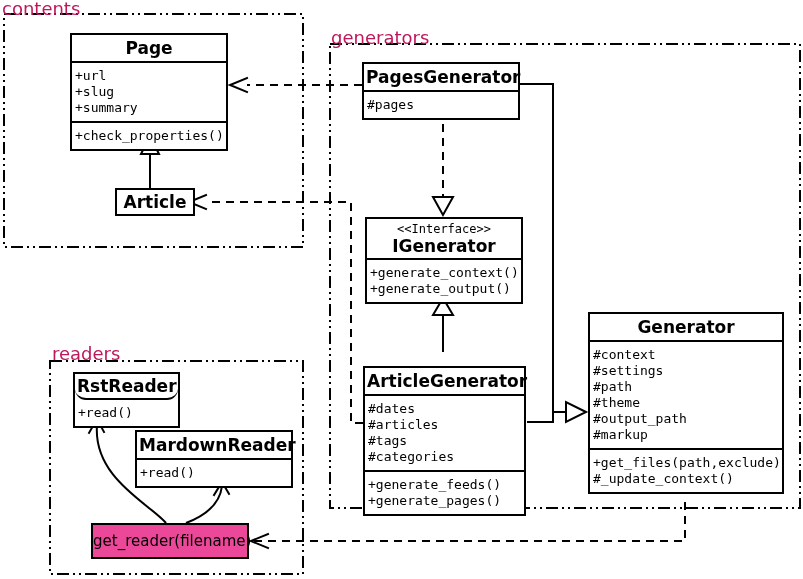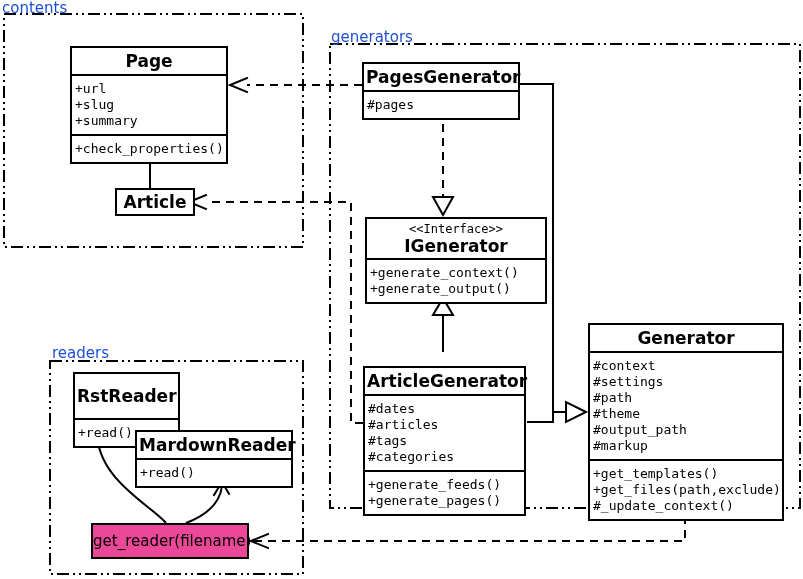--- a/index.html
+++ b/index.html
@@ -3,21 +3,21 @@
 <meta charset="utf-8">
 <style>
   html,body { margin:0; padding:0; background:#ffffff; }
   #canvas {
     position:relative; width:803px; height:579px; background:#ffffff;
     font-family:"DejaVu Sans", sans-serif; color:#000;
     overflow:hidden;
   }
   #wires { position:absolute; left:0; top:0; width:803px; height:579px; }
   .pkg-label {
-    position:absolute; font-size:15px; line-height:17px; color:#1d4ed8;
+    position:absolute; font-size:18px; line-height:17px; color:#be185d;
     background:transparent; white-space:nowrap;
   }
   .cls {
     position:absolute; box-sizing:border-box; background:#ffffff;
     border:2px solid #000;
   }
   .cls-title {
     font-weight:bold; font-size:17px; line-height:20px; text-align:center;
     padding:3px 2px; border-bottom:2px solid #000; white-space:nowrap;
   }
@@ -83,21 +83,21 @@
     <path class="solid" d="M 166,523 C 150,504 93,478 97,425"></path>
     <polyline class="open" points="89,433 97,419 104,432"></polyline>
     <path class="solid" d="M 186,523 C 207,515 220,503 222,486"></path>
     <polyline class="open" points="214,495 222,482 229,494"></polyline>
   </svg>
 
   <div class="pkg-label" style="left:2px; top:0px;">contents</div>
   <div class="pkg-label" style="left:331px; top:29px;">generators</div>
   <div class="pkg-label" style="left:52px; top:345px;">readers</div>
 
-  <div class="cls" style="left:70px; top:33px; width:158px;margin-top:13px;">
+  <div class="cls" style="left:70px; top:33px; width:158px;">
     <div class="cls-title">Page</div>
     <div class="sec">
       <div class="member">+url</div>
       <div class="member">+slug</div>
       <div class="member">+summary</div>
     </div>
     <div class="sec">
       <div class="member">+check_properties()</div>
     </div>
   </div>
@@ -106,21 +106,21 @@
     <div class="cls-title only">Article</div>
   </div>
 
   <div class="cls" style="left:362px; top:62px; width:158px;">
     <div class="cls-title">PagesGenerator</div>
     <div class="sec">
       <div class="member">#pages</div>
     </div>
   </div>
 
-  <div class="cls" style="left:365px; top:217px; width:182px;">
+  <div class="cls" style="left:365px; top:217px; width:158px;">
     <div class="iface-head">
       <div class="stereo">&lt;&lt;Interface&gt;&gt;</div>
       <div class="iface-name">IGenerator</div>
     </div>
     <div class="sec">
       <div class="member">+generate_context()</div>
       <div class="member">+generate_output()</div>
     </div>
   </div>
 
@@ -131,39 +131,38 @@
       <div class="member">#articles</div>
       <div class="member">#tags</div>
       <div class="member">#categories</div>
     </div>
     <div class="sec">
       <div class="member">+generate_feeds()</div>
       <div class="member">+generate_pages()</div>
     </div>
   </div>
 
-  <div class="cls" style="left:588px; top:323px; width:196px;">
+  <div class="cls" style="left:588px; top:312px; width:196px;">
     <div class="cls-title">Generator</div>
     <div class="sec">
       <div class="member">#context</div>
       <div class="member">#settings</div>
       <div class="member">#path</div>
       <div class="member">#theme</div>
       <div class="member">#output_path</div>
       <div class="member">#markup</div>
     </div>
     <div class="sec">
-      <div class="member">+get_templates()</div>
       <div class="member">+get_files(path,exclude)</div>
       <div class="member">#_update_context()</div>
     </div>
   </div>
 
   <div class="cls" style="left:73px; top:372px; width:107px;">
-    <div class="cls-title" style="padding:12px 2px;">RstReader</div>
+    <div class="cls-title" style="padding:2px 2px;border-radius:11px;">RstReader</div>
     <div class="sec">
       <div class="member">+read()</div>
     </div>
   </div>
 
   <div class="cls" style="left:135px; top:430px; width:158px;">
     <div class="cls-title">MardownReader</div>
     <div class="sec">
       <div class="member">+read()</div>
     </div>

